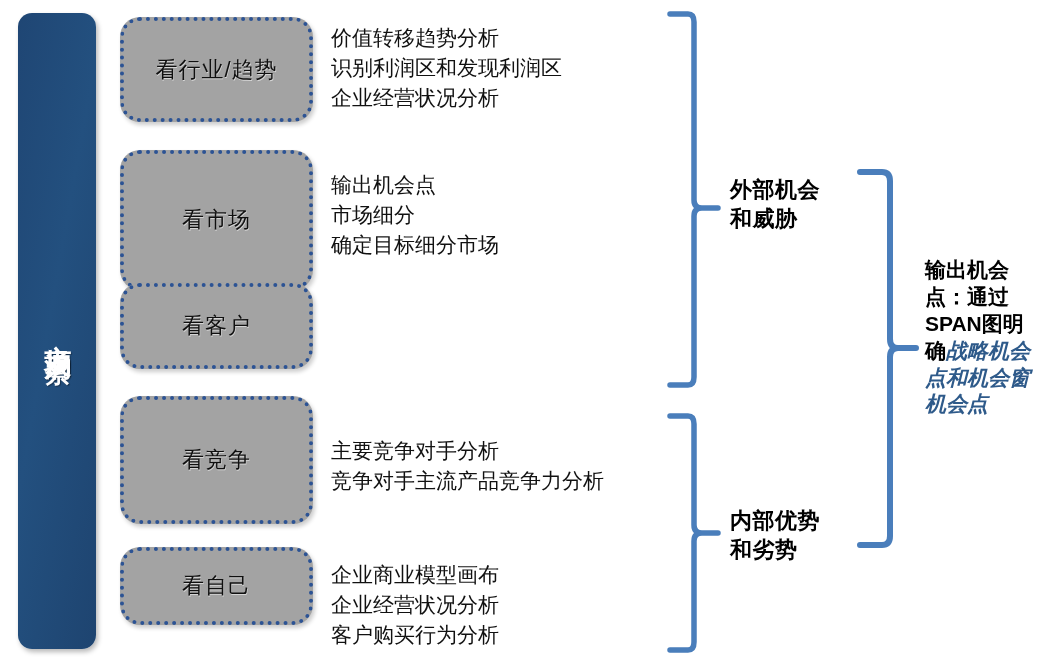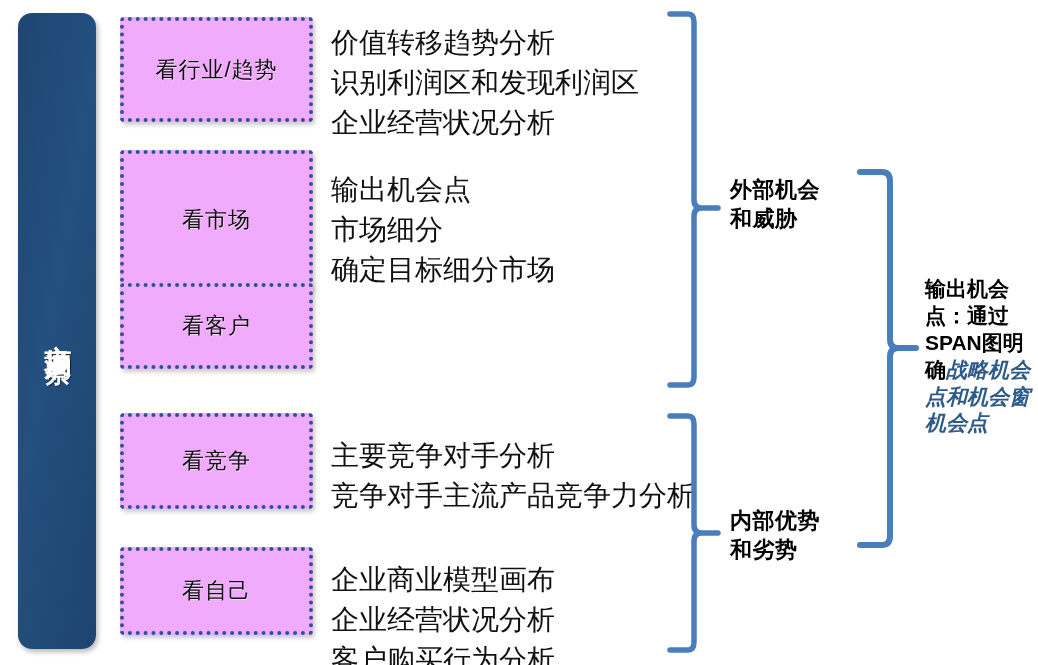--- a/index.html
+++ b/index.html
@@ -46,43 +46,43 @@
     writing-mode: vertical-rl;
     text-orientation: upright;
     text-shadow: 1px 1px 1px rgba(0,0,0,0.35);
   }
 
   
   .stage-box {
     position: absolute;
     left: 120px;
     width: 193px;
-    background: #f0abfc;
+    background: #a3a3a3;
     border: 4px dotted #2c5394;
-    border-radius: 4px;
+    border-radius: 20px;
     box-sizing: border-box;
     display: flex;
     align-items: center;
     justify-content: center;
     box-shadow: 2px 3px 4px rgba(0,0,0,0.20);
   }
   .stage-box-label {
     font-size: 22px;
     color: #101010;
     font-weight: normal;
     letter-spacing: 1px;
     text-shadow: 0.6px 0.6px 0px rgba(255,255,255,0.55);
   }
 
   
   .detail-block {
     position: absolute;
     left: 331px;
     color: #111111;
-    font-size: 28px;
+    font-size: 21px;
     line-height: 1.42;
     white-space: nowrap;
   }
   .detail-line { display: block; }
 
   
   .bracket-svg {
     position: absolute;
     overflow: visible;
   }
@@ -94,21 +94,21 @@
     font-weight: bold;
     color: #000000;
     line-height: 1.3;
     letter-spacing: 0.5px;
   }
 
   
   .output-text {
     position: absolute;
     left: 925px;
-    top: 276px;
+    top: 257px;
     width: 108px;
     font-size: 21px;
     font-weight: bold;
     line-height: 1.28;
     color: #000000;
     letter-spacing: 0px;
   }
   .output-accent {
     color: #2e5a8a;
     font-style: italic;
@@ -139,29 +139,29 @@
   <div class="detail-block" style="top:170px;">
     <span class="detail-line">输出机会点</span>
     <span class="detail-line">市场细分</span>
     <span class="detail-line">确定目标细分市场</span>
   </div>
 
   <div class="stage-box" style="top:283px;height:86px;">
     <span class="stage-box-label">看客户</span>
   </div>
 
-  <div class="stage-box" style="top:413px;height:96px;">
+  <div class="stage-box" style="top:396px;height:128px;">
     <span class="stage-box-label">看竞争</span>
   </div>
   <div class="detail-block" style="top:436px;">
     <span class="detail-line">主要竞争对手分析</span>
     <span class="detail-line">竞争对手主流产品竞争力分析</span>
   </div>
 
-  <div class="stage-box" style="top:547px;height:88px;">
+  <div class="stage-box" style="top:547px;height:78px;">
     <span class="stage-box-label">看自己</span>
   </div>
   <div class="detail-block" style="top:560px;">
     <span class="detail-line">企业商业模型画布</span>
     <span class="detail-line">企业经营状况分析</span>
     <span class="detail-line">客户购买行为分析</span>
   </div>
 
   <svg class="bracket-svg" style="left:662px;top:4px;" width="70" height="400">
     <path d="M 8 10 L 26 10 Q 32 10 32 18 L 32 196 Q 32 204 40 204 L 56 204 L 40 204 Q 32 204 32 212 L 32 373 Q 32 381 26 381 L 8 381" fill="none" stroke="#4a7ebb" stroke-width="5.5" stroke-linecap="round" stroke-linejoin="round"></path>

